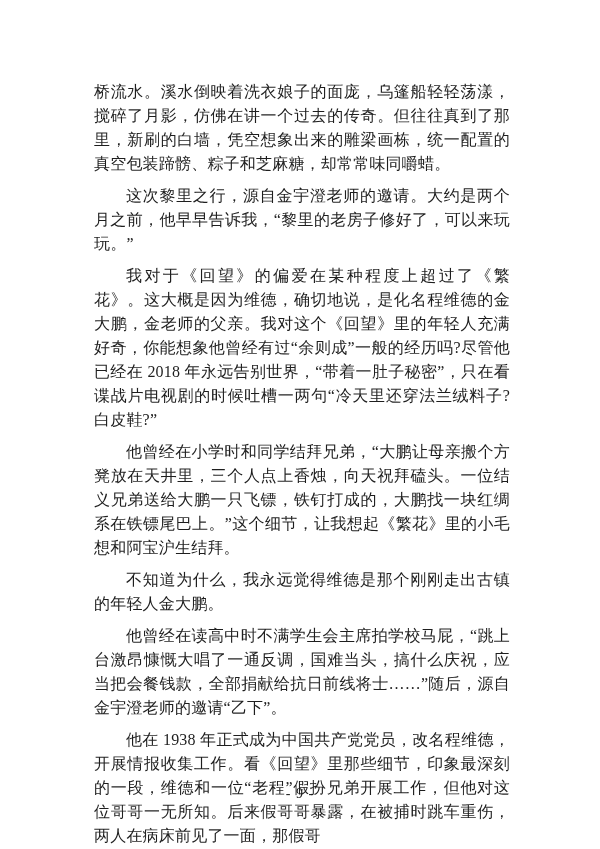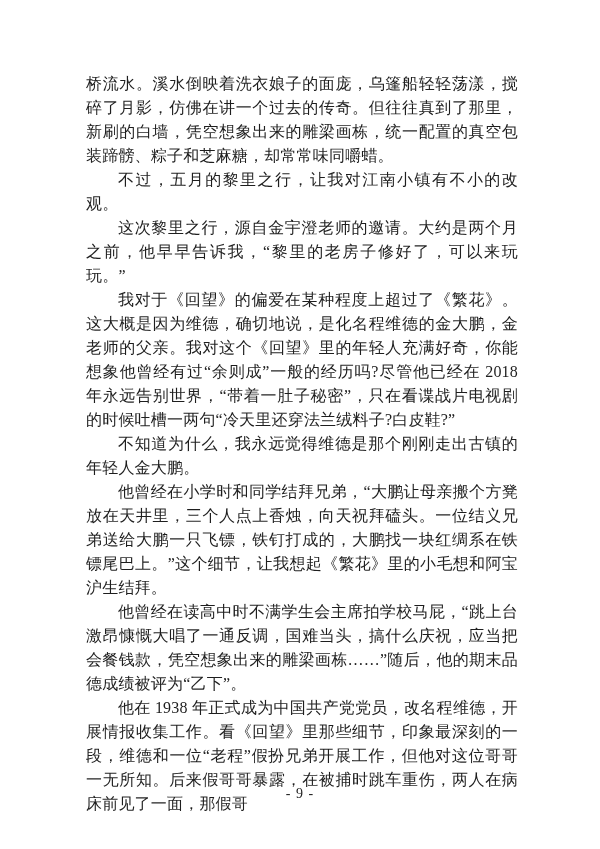--- a/index.html
+++ b/index.html
@@ -21,21 +21,21 @@
     left: 86px;
     top: 72px;
     width: 432px;
     font-size: 16px;
     line-height: 24px;
     text-align: justify;
     text-justify: inter-ideograph;
     letter-spacing: 0.2px;
   }
   .content p {
-    margin: 0;
+    margin: 8px;
     padding: 0;
   }
   .content p.indent {
     text-indent: 2em;
   }
   .page-number {
     position: absolute;
     left: 0;
     top: 785px;
     width: 100%;
@@ -45,22 +45,21 @@
     color: #1e1e1e;
     letter-spacing: 1px;
   }
 </style>
 </head>
 <body>
 
 <div class="page">
   <div class="content">
     <p>桥流水。溪水倒映着洗衣娘子的面庞，乌篷船轻轻荡漾，搅碎了月影，仿佛在讲一个过去的传奇。但往往真到了那里，新刷的白墙，凭空想象出来的雕梁画栋，统一配置的真空包装蹄髈、粽子和芝麻糖，却常常味同嚼蜡。</p>
-    <p class="indent">不过，五月的黎里之行，让我对江南小镇有不小的改观。</p>
     <p class="indent">这次黎里之行，源自金宇澄老师的邀请。大约是两个月之前，他早早告诉我，“黎里的老房子修好了，可以来玩玩。”</p>
     <p class="indent">我对于《回望》的偏爱在某种程度上超过了《繁花》。这大概是因为维德，确切地说，是化名程维德的金大鹏，金老师的父亲。我对这个《回望》里的年轻人充满好奇，你能想象他曾经有过“余则成”一般的经历吗?尽管他已经在 2018 年永远告别世界，“带着一肚子秘密”，只在看谍战片电视剧的时候吐槽一两句“冷天里还穿法兰绒料子?白皮鞋?”</p>
+    <p class="indent">他曾经在小学时和同学结拜兄弟，“大鹏让母亲搬个方凳放在天井里，三个人点上香烛，向天祝拜磕头。一位结义兄弟送给大鹏一只飞镖，铁钉打成的，大鹏找一块红绸系在铁镖尾巴上。”这个细节，让我想起《繁花》里的小毛想和阿宝沪生结拜。</p>
     <p class="indent">不知道为什么，我永远觉得维德是那个刚刚走出古镇的年轻人金大鹏。</p>
-    <p class="indent">他曾经在小学时和同学结拜兄弟，“大鹏让母亲搬个方凳放在天井里，三个人点上香烛，向天祝拜磕头。一位结义兄弟送给大鹏一只飞镖，铁钉打成的，大鹏找一块红绸系在铁镖尾巴上。”这个细节，让我想起《繁花》里的小毛想和阿宝沪生结拜。</p>
-    <p class="indent">他曾经在读高中时不满学生会主席拍学校马屁，“跳上台激昂慷慨大唱了一通反调，国难当头，搞什么庆祝，应当把会餐钱款，凭空想象出来的雕梁画栋……”随后，他的期末品德成绩被评为“乙下”。</p>
+    <p class="indent">他曾经在读高中时不满学生会主席拍学校马屁，“跳上台激昂慷慨大唱了一通反调，国难当头，搞什么庆祝，应当把会餐钱款，全部捐献给抗日前线将士……”随后，源自金宇澄老师的邀请“乙下”。</p>
     <p class="indent">他在 1938 年正式成为中国共产党党员，改名程维德，开展情报收集工作。看《回望》里那些细节，印象最深刻的一段，维德和一位“老程”假扮兄弟开展工作，但他对这位哥哥一无所知。后来假哥哥暴露，在被捕时跳车重伤，两人在病床前见了一面，那假哥</p>
   </div>
   <div class="page-number">- 9 -</div>
 </div>
 
 </body></html>

